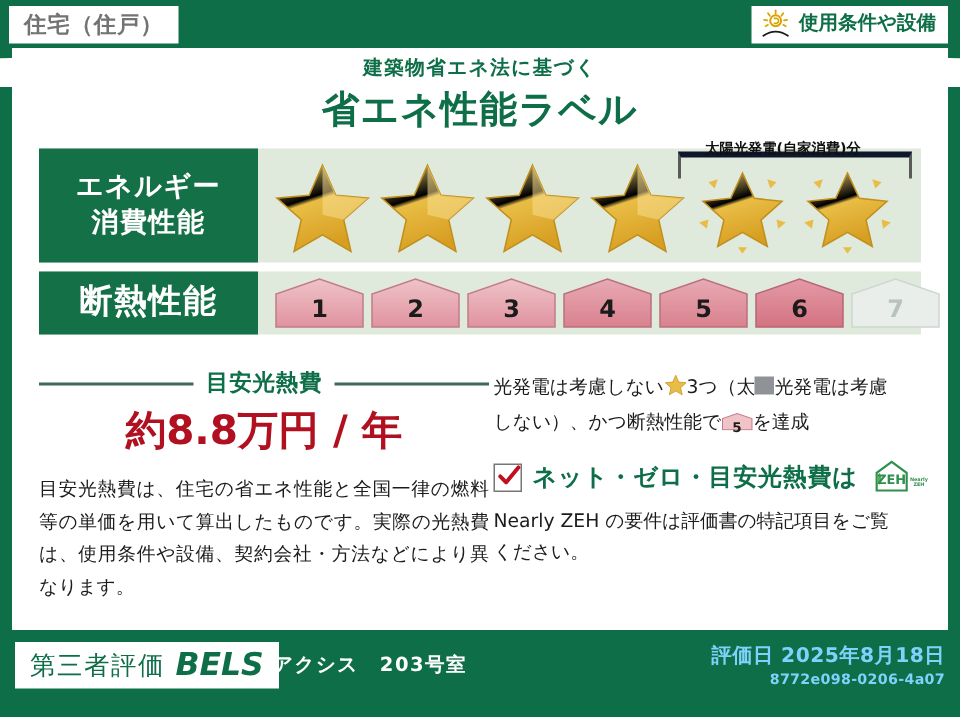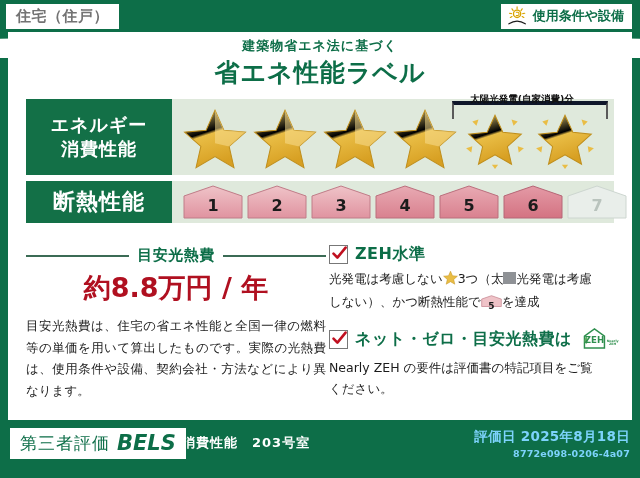--- a/index.html
+++ b/index.html
@@ -319,28 +319,20 @@
           <span class="tx">目安光熱費</span>
           <span class="ln"></span>
         </div>
         <div class="cost-val">約8.8万円 / 年</div>
         <div class="cost-note">目安光熱費は、住宅の省エネ性能と全国一律の燃料等の単価を用いて算出したものです。実際の光熱費は、使用条件や設備、契約会社・方法などにより異なります。</div>
       </div>
 
       <div class="col-r">
 
         <div>
-          <div class="chk-row">
-            <span class="chkbox">
-              <svg viewBox="0 0 17 17">
-                <path d="M2.5 8.6 L6.4 12.6 L14.6 2.6" fill="none" stroke="#c01020" stroke-width="2.6" stroke-linecap="round" stroke-linejoin="round"></path>
-              </svg>
-            </span>
-            <span class="chk-title">ZEH水準</span>
-          </div>
           <div class="chk-body">
             <span>光発電は考慮しない</span><span class="mini-star"><svg width="15" height="15" viewBox="0 0 64 60">
                   <polygon points="32,3 40.6,22.4 61.5,24.3 45.7,38.2 50.4,58.7 32,48 13.6,58.7 18.3,38.2 2.5,24.3 23.4,22.4" fill="#e9bd45" stroke="#c08f1c" stroke-width="2"></polygon>
                 </svg></span><span>3つ（太</span><span class="redact"></span><span>光発電は考慮しない）、かつ断熱性能で</span><span class="mini-house"><svg viewBox="0 0 62 36">
                   <polygon points="2,34 2,12 31,2 60,12 60,34" fill="#efc3c8" stroke="#c07c88" stroke-width="2"></polygon>
                 </svg><b>5</b></span><span>を達成</span>
           </div>
         </div>
 
         <div class="blk2">
@@ -366,20 +358,20 @@
 
       </div>
     </div>
   </div>
 
   <div class="botbar">
     <div class="bels">
       <span class="jp">第三者評価</span>
       <span class="en">BELS</span>
     </div>
-    <div class="prop">消費性能　203号室</div>
+    <div class="prop">アクシス　203号室</div>
     <div class="evald">
       <div class="d">評価日 2025年8月18日</div>
       <div class="id">8772e098-0206-4a07</div>
     </div>
   </div>
 
 </div>
 
 </body></html>

